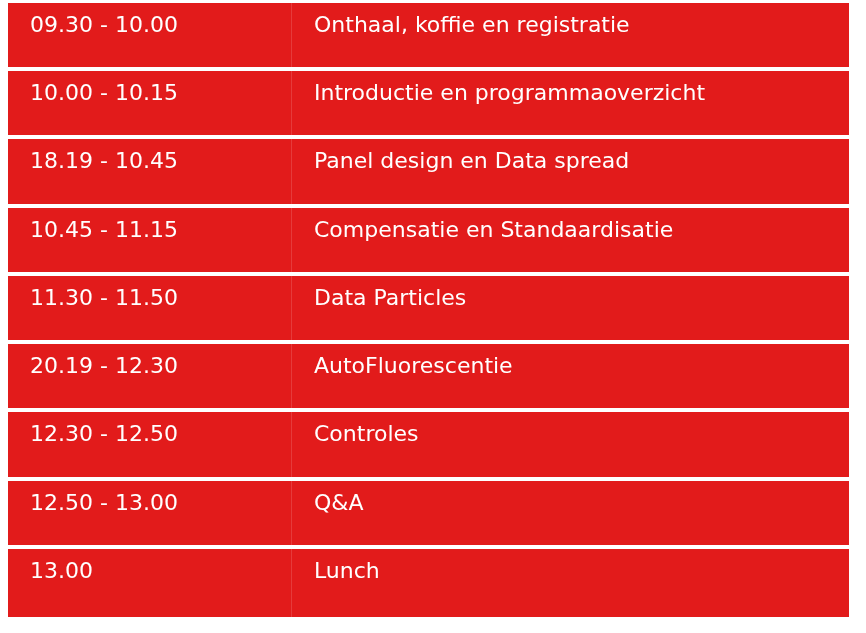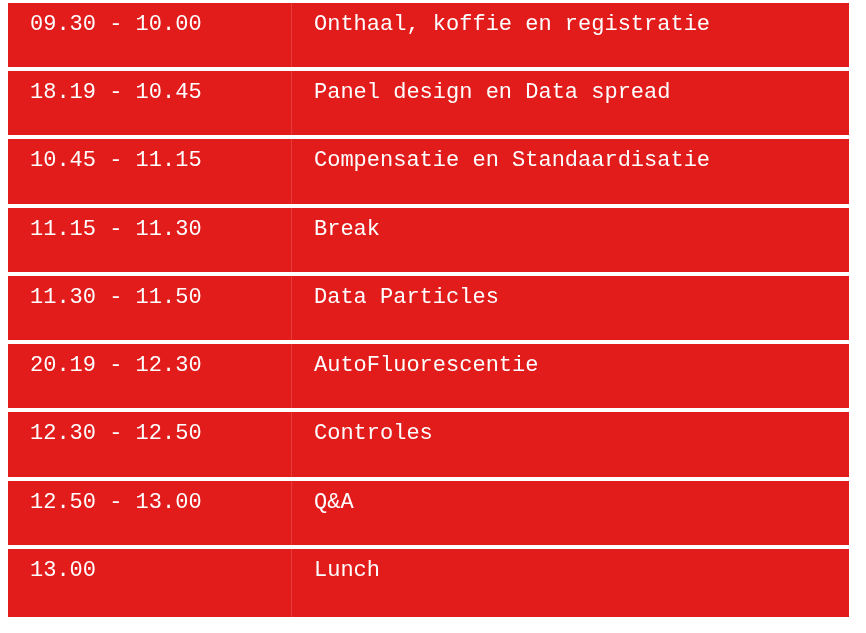--- a/index.html
+++ b/index.html
@@ -15,21 +15,20 @@
     overflow: hidden;
   }
 
   
   .schedule-wrap {
     box-sizing: border-box;
     width: 866px;
     height: 633px;
     padding: 3px 17px 16px 8px;
     background: #ffffff;
-    font-family: Liberation Mono, monospace;
   }
 
   .schedule-table {
     width: 100%;
     height: 100%;
     border-collapse: separate;
     border-spacing: 0;
     table-layout: fixed;
   }
 
@@ -79,47 +78,47 @@
 
       <tr class="schedule-row">
         <td class="cell cell-time">
           <span class="cell-text">09.30 - 10.00</span>
         </td>
         <td class="cell cell-topic">
           <span class="cell-text">Onthaal, koffie en registratie</span>
         </td>
       </tr>
 
+      <tr class="schedule-row">
+        <td class="cell cell-time">
+          <span class="cell-text">10.00 - 10.15</span>
+        </td>
+        <td class="cell cell-topic">
+          <span class="cell-text">Introductie en programmaoverzicht</span>
+        </td>
+      </tr>
 
       <tr class="schedule-row">
         <td class="cell cell-time">
           <span class="cell-text">18.19 - 10.45</span>
         </td>
         <td class="cell cell-topic">
           <span class="cell-text">Panel design en Data spread</span>
         </td>
       </tr>
 
       <tr class="schedule-row">
         <td class="cell cell-time">
           <span class="cell-text">10.45 - 11.15</span>
         </td>
         <td class="cell cell-topic">
           <span class="cell-text">Compensatie en Standaardisatie</span>
         </td>
       </tr>
 
-      <tr class="schedule-row">
-        <td class="cell cell-time">
-          <span class="cell-text">11.15 - 11.30</span>
-        </td>
-        <td class="cell cell-topic">
-          <span class="cell-text">Break</span>
-        </td>
-      </tr>
 
       <tr class="schedule-row">
         <td class="cell cell-time">
           <span class="cell-text">11.30 - 11.50</span>
         </td>
         <td class="cell cell-topic">
           <span class="cell-text">Data Particles</span>
         </td>
       </tr>
 

